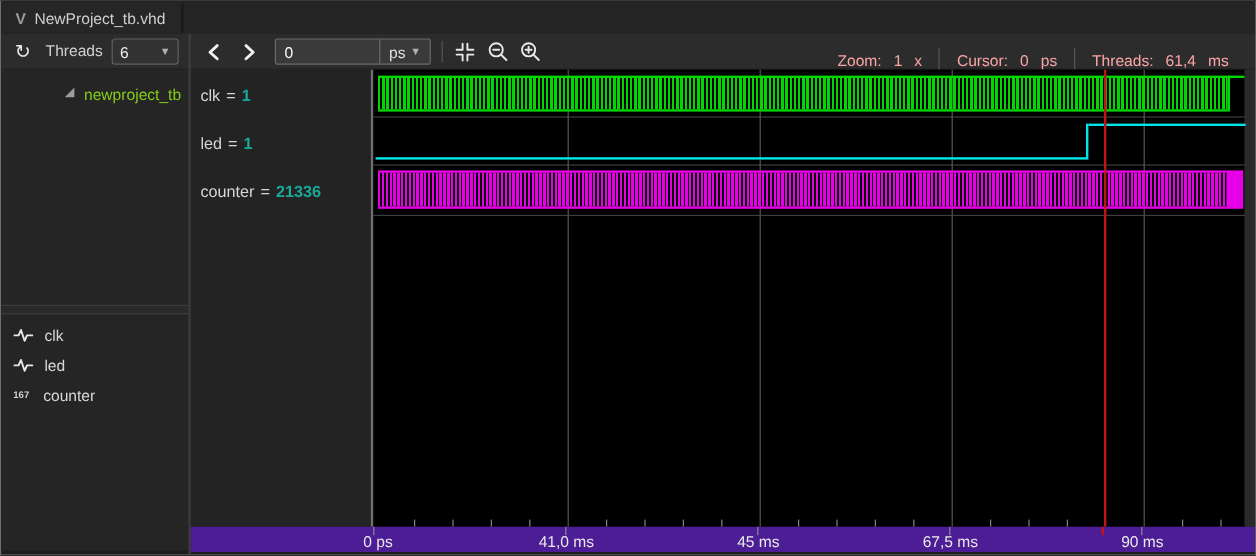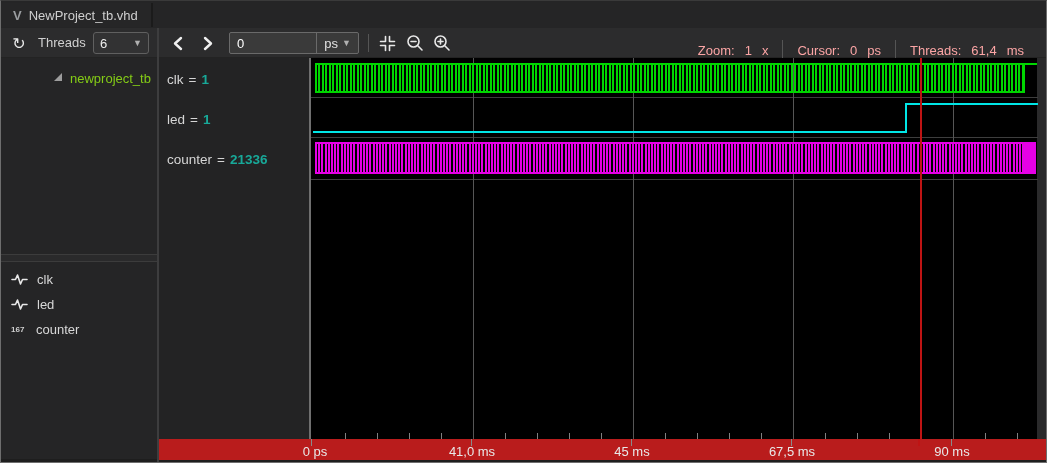--- a/index.html
+++ b/index.html
@@ -56,21 +56,21 @@
   .gridline { position:absolute; top:0; width:1px; height:381px; background:#565656; z-index:2; }
   .rowsep { position:absolute; left:0; width:100%; height:1px; background:#3e3e3e; z-index:1; }
   .stripes { position:absolute; border-top:2px solid var(--c); border-bottom:2px solid var(--c); background:repeating-linear-gradient(to right, var(--c) 0px, var(--c) 2px, transparent 2px, transparent 3.5px); z-index:3; }
   .clk-end { position:absolute; left:712px; top:5px; width:14px; height:30px; border-top:2px solid var(--c); border-left:2px solid var(--c); z-index:3; }
   .cnt-end { position:absolute; left:711px; top:84px; width:14px; height:32px; background:var(--c); z-index:3; }
   .ledline { position:absolute; height:2px; z-index:4; }
   .marker { position:absolute; top:0; width:2px; height:381px; z-index:5; }
   .minor-tick { position:absolute; bottom:0; width:1px; height:6px; background:#808080; z-index:2; }
   .rightstrip { position:absolute; right:0; top:57px; width:9px; height:381px; background:#2a2a2b; }
   
-  .axisbar { position:absolute; left:158px; top:438px; right:0; height:21px; background:#b91c1c; color:#e8e8e8; font-size:13px; }
+  .axisbar { position:absolute; left:158px; top:438px; right:0; height:21px; background:#4c1d95; color:#e8e8e8; font-size:13px; }
   .major-tick { position:absolute; top:0; width:1px; height:7px; background:#8a8a8a; }
   .marker-tick { position:absolute; top:0; width:2px; height:7px; }
   .axislabel { position:absolute; top:5px; transform:translateX(-50%); white-space:nowrap; }
   .svgicon { display:block; }
 </style>
 </head>
 <body>
 
 <div id="win">
 

